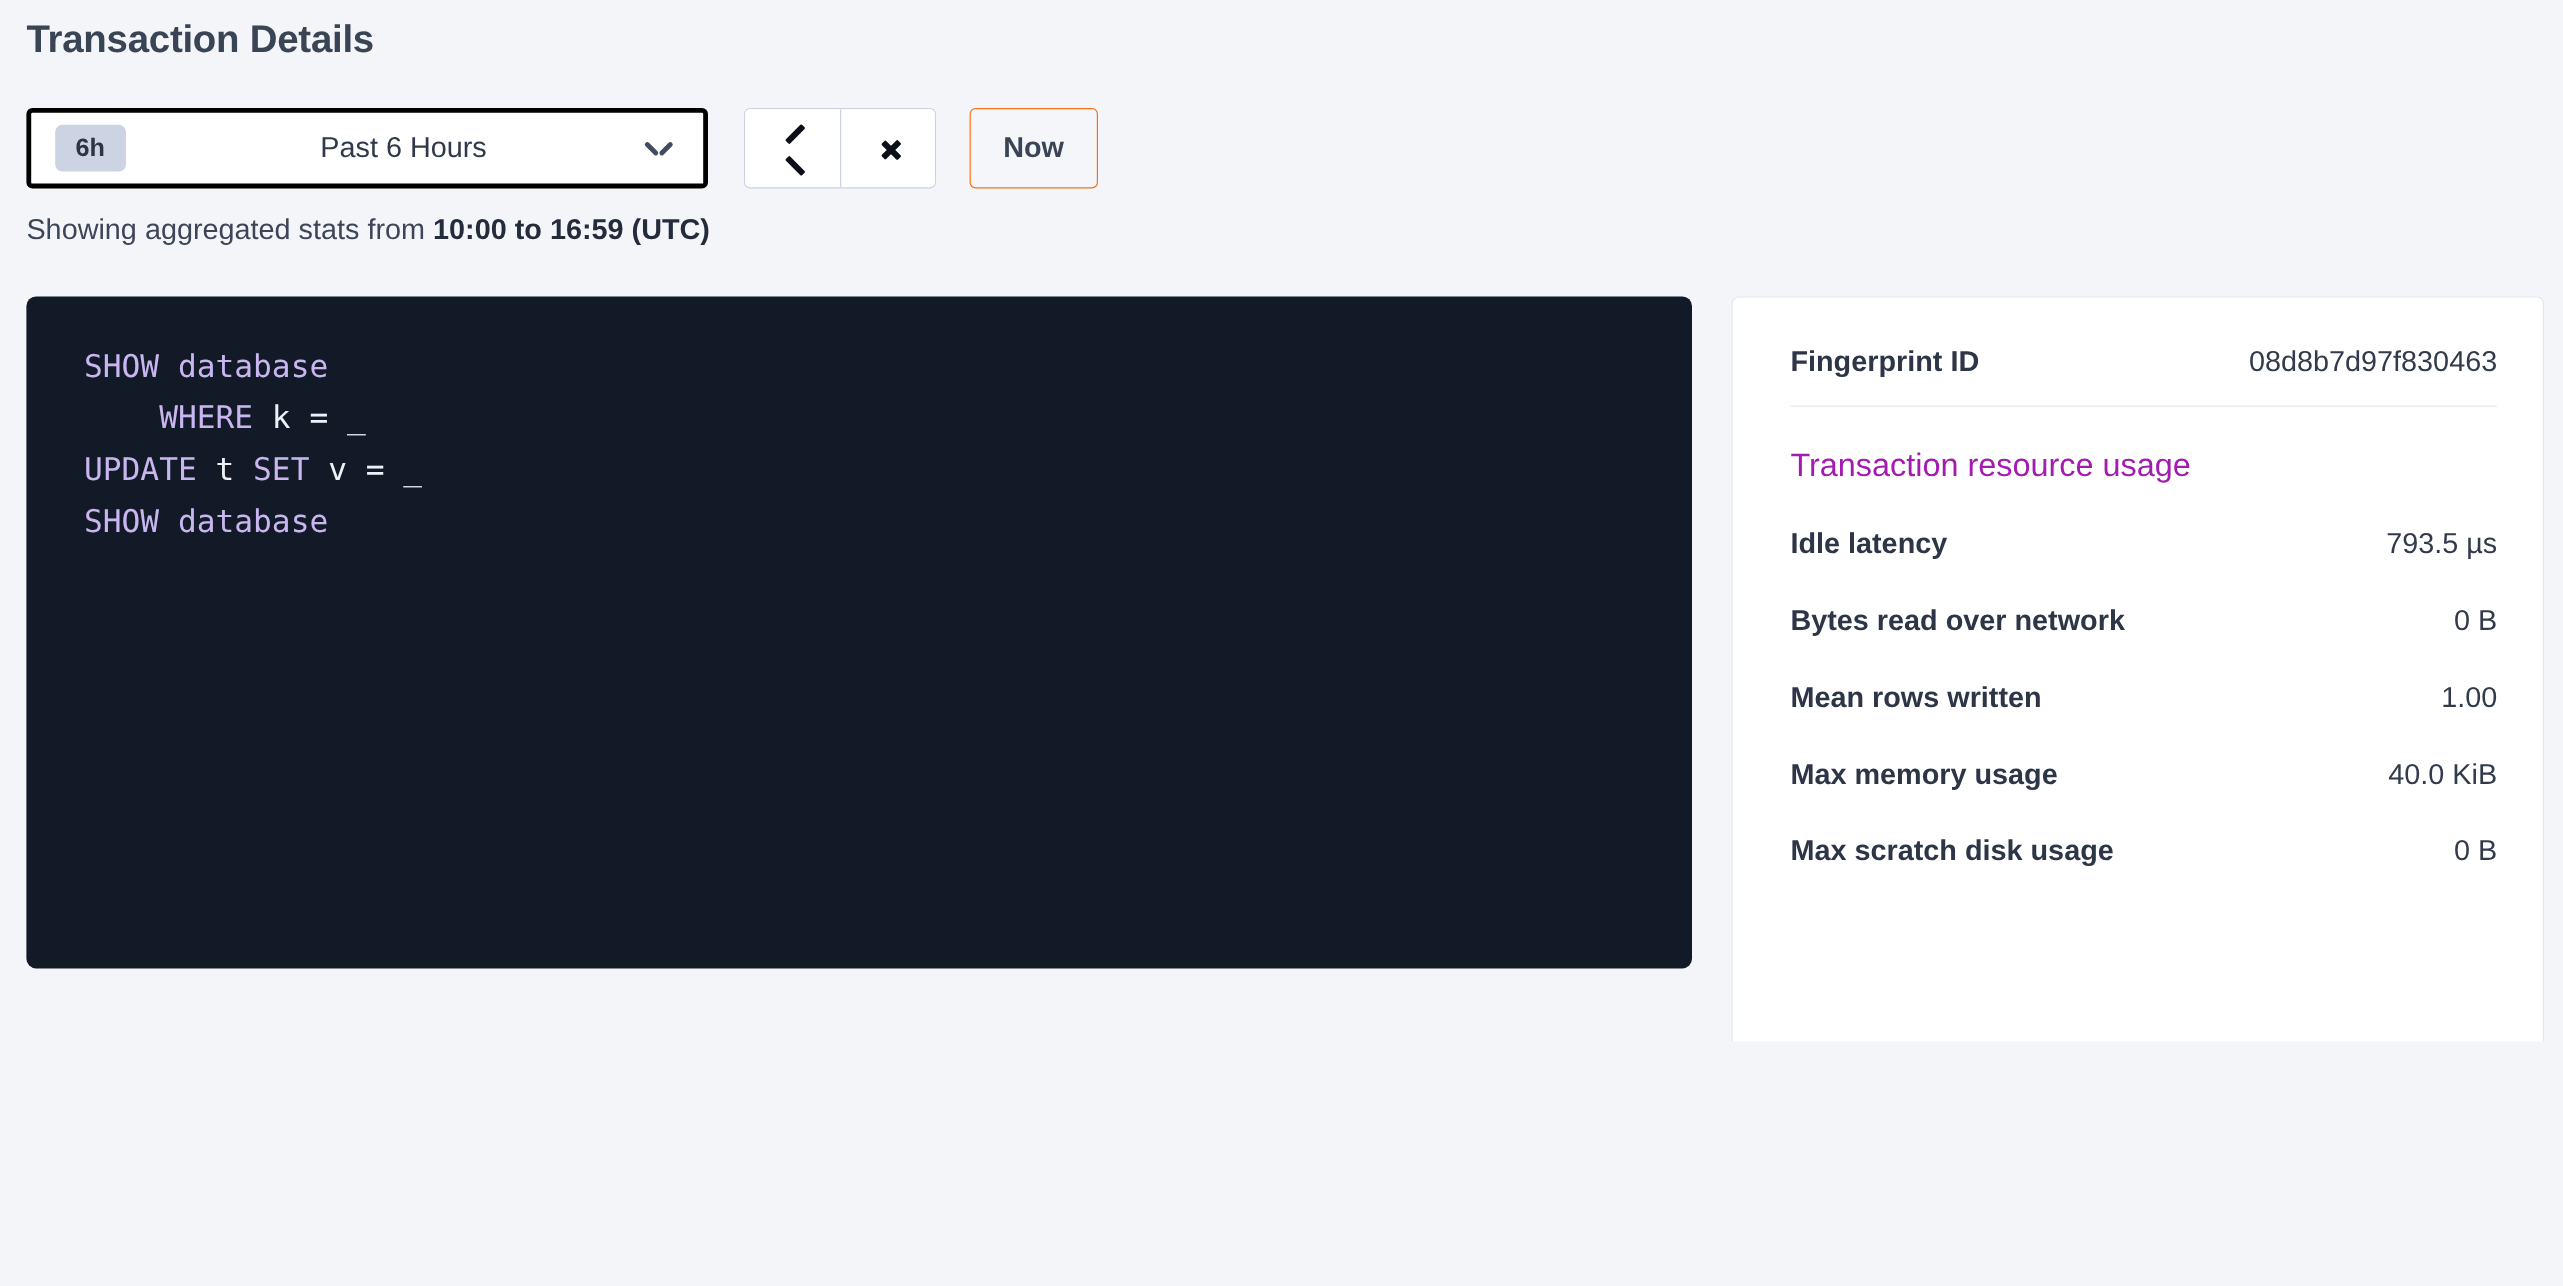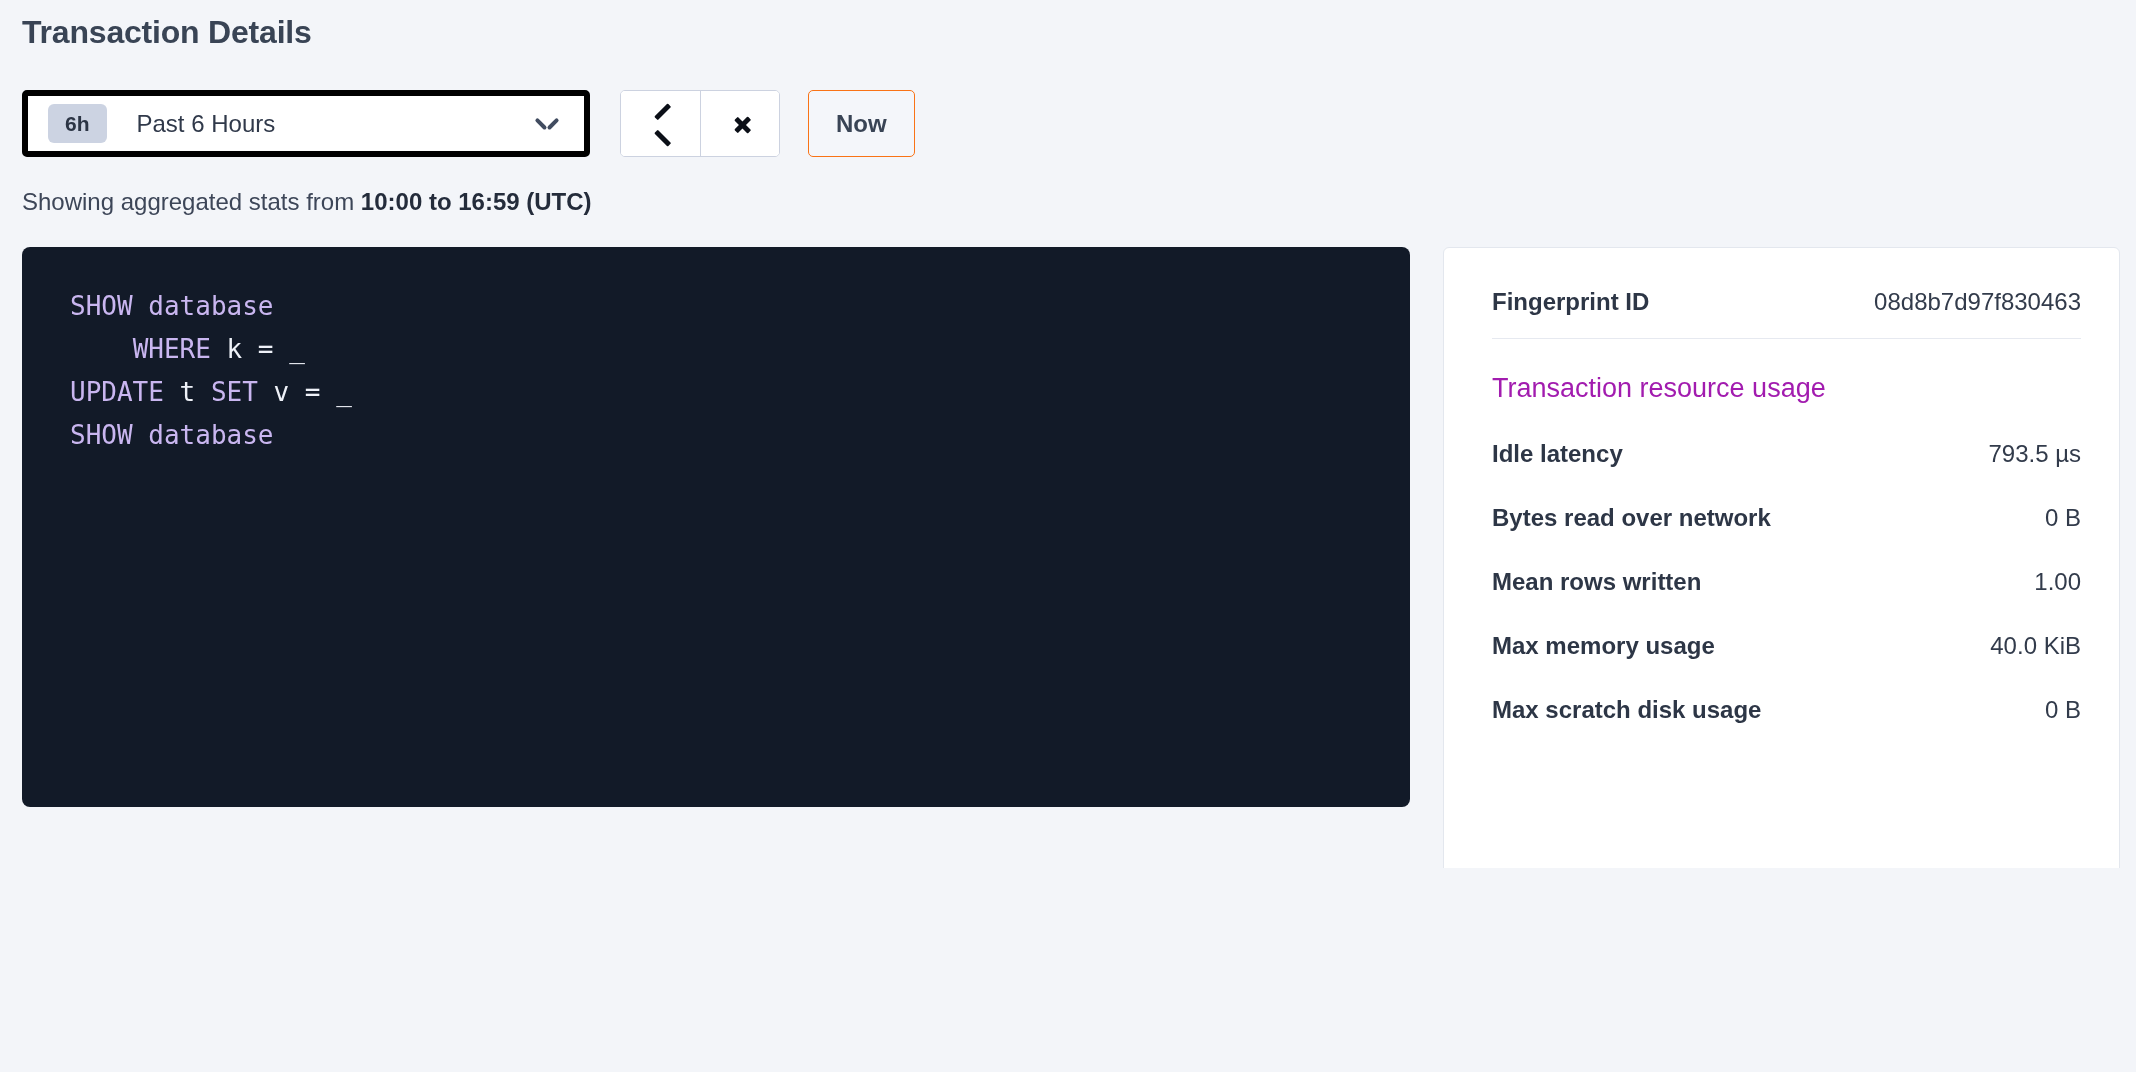--- a/index.html
+++ b/index.html
@@ -37,21 +37,21 @@
     left: 22px;
     top: 90px;
     display: flex;
     align-items: flex-start;
   }
 
   .range-select {
     width: 568px;
     height: 67px;
     background: #ffffff;
-    border: 6px solid #000000;
+    border: 4px solid #000000;
     border-radius: 5px;
     display: flex;
     align-items: center;
     padding: 0 22px 0 20px;
     cursor: pointer;
   }
 
   .range-badge {
     background: #ccd3e2;
     color: #2c3545;
@@ -60,20 +60,21 @@
     border-radius: 6px;
     padding: 9px 17px;
     line-height: 1;
   }
 
   .range-label {
     margin-left: 30px;
     font-size: 24px;
     color: #30394a;
     flex: 1;
+    text-align: center;
   }
 
   .chev-down {
     width: 22px;
     height: 13px;
     position: relative;
     margin-right: 4px;
   }
   .chev-down::before,
   .chev-down::after {
@@ -139,21 +140,21 @@
     font-family: "Liberation Sans", sans-serif;
     font-size: 24px;
     font-weight: bold;
     color: #394455;
     cursor: pointer;
   }
 
   .subtitle {
     position: absolute;
     left: 22px;
-    top: 188px;
+    top: 178px;
     font-size: 24px;
     color: #3d4658;
   }
   .subtitle b { font-weight: bold; color: #242c3b; }
 
   
   .code-panel {
     position: absolute;
     left: 22px;
     top: 247px;

